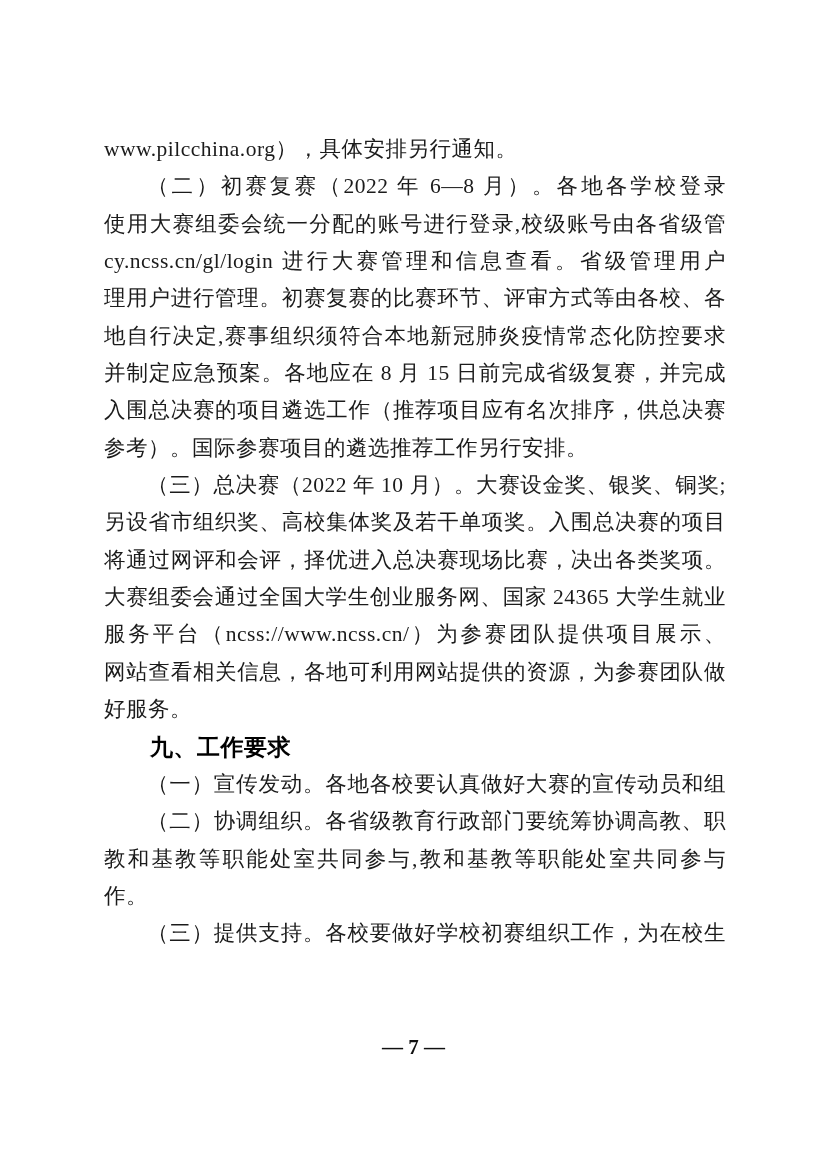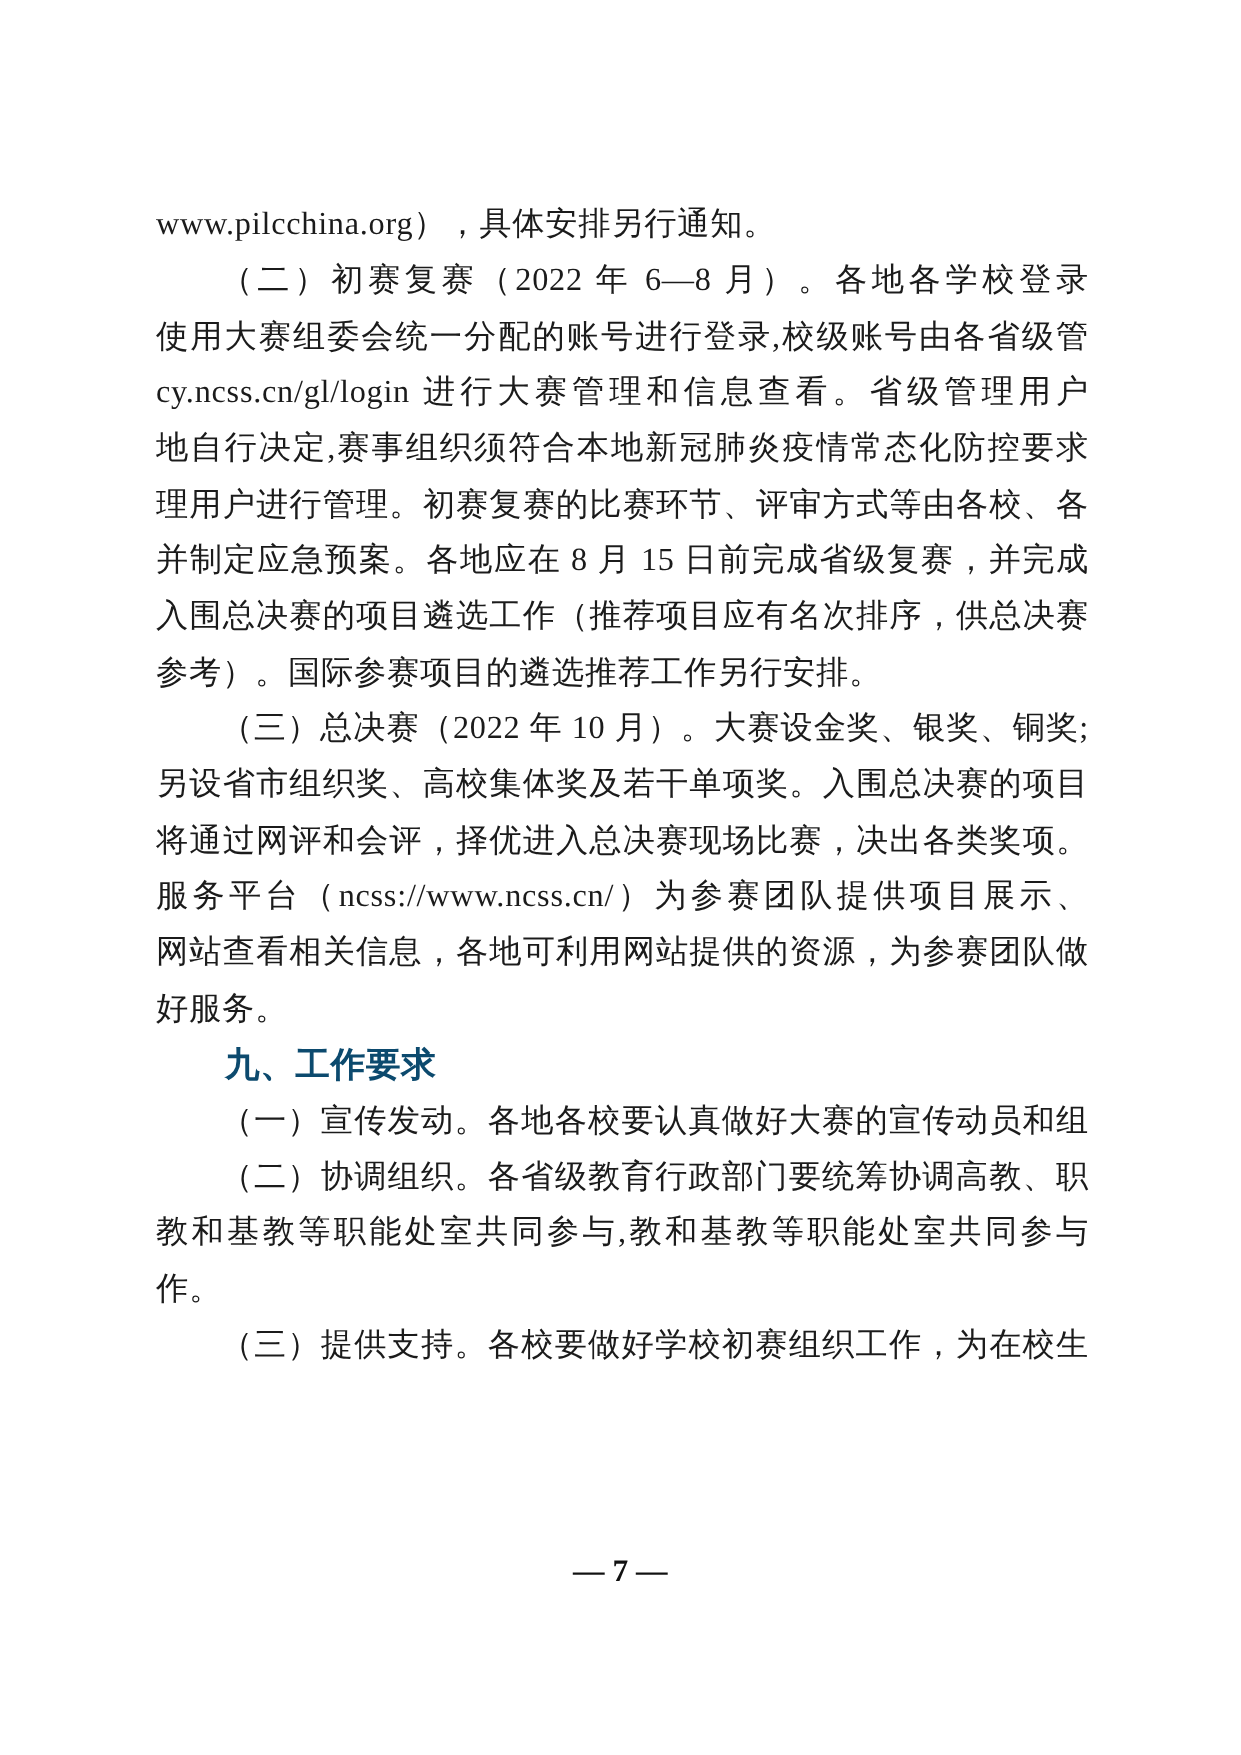--- a/index.html
+++ b/index.html
@@ -42,21 +42,21 @@
   }
   .line.indent {
     text-indent: 2em;
   }
   .line.heading {
     font-family: "Liberation Sans", "DejaVu Sans", sans-serif;
     font-weight: 700;
     font-size: 23px;
     text-align: right;
     text-align-last: left;
-    color: #0c4a6e;
+    color: #000000;
   }
   .footer {
     position: absolute;
     left: 0;
     top: 1029px;
     width: 827px;
     height: 37px;
     line-height: 37px;
     text-align: center;
     font-size: 21px;
@@ -69,30 +69,31 @@
 
 <div class="page">
   <div class="content" id="doc">
       <div class="para">
         <div class="line fillline short">www.pilcchina.org），具体安排另行通知。</div>
       </div>
       <div class="para">
         <div class="line fillline indent">（二）初赛复赛（2022 年 6—8 月）。各地各学校登录</div>
         <div class="line fillline">使用大赛组委会统一分配的账号进行登录,校级账号由各省级管</div>
         <div class="line fillline">cy.ncss.cn/gl/login 进行大赛管理和信息查看。省级管理用户</div>
+        <div class="line fillline">理用户进行管理。初赛复赛的比赛环节、评审方式等由各校、各</div>
         <div class="line fillline">地自行决定,赛事组织须符合本地新冠肺炎疫情常态化防控要求</div>
-        <div class="line fillline">理用户进行管理。初赛复赛的比赛环节、评审方式等由各校、各</div>
         <div class="line fillline">并制定应急预案。各地应在 8 月 15 日前完成省级复赛，并完成</div>
         <div class="line fillline">入围总决赛的项目遴选工作（推荐项目应有名次排序，供总决赛</div>
         <div class="line fillline short">参考）。国际参赛项目的遴选推荐工作另行安排。</div>
       </div>
       <div class="para">
         <div class="line fillline indent">（三）总决赛（2022 年 10 月）。大赛设金奖、银奖、铜奖;</div>
         <div class="line fillline">另设省市组织奖、高校集体奖及若干单项奖。入围总决赛的项目</div>
         <div class="line fillline">将通过网评和会评，择优进入总决赛现场比赛，决出各类奖项。</div>
+        <div class="line fillline">大赛组委会通过全国大学生创业服务网、国家 24365 大学生就业</div>
         <div class="line fillline">服务平台（ncss://www.ncss.cn/）为参赛团队提供项目展示、</div>
         <div class="line fillline">网站查看相关信息，各地可利用网站提供的资源，为参赛团队做</div>
         <div class="line fillline short">好服务。</div>
       </div>
       <div class="para">
         <div class="line fillline heading indent">九、工作要求</div>
       </div>
       <div class="para">
         <div class="line fillline indent">（一）宣传发动。各地各校要认真做好大赛的宣传动员和组</div>
       </div>

